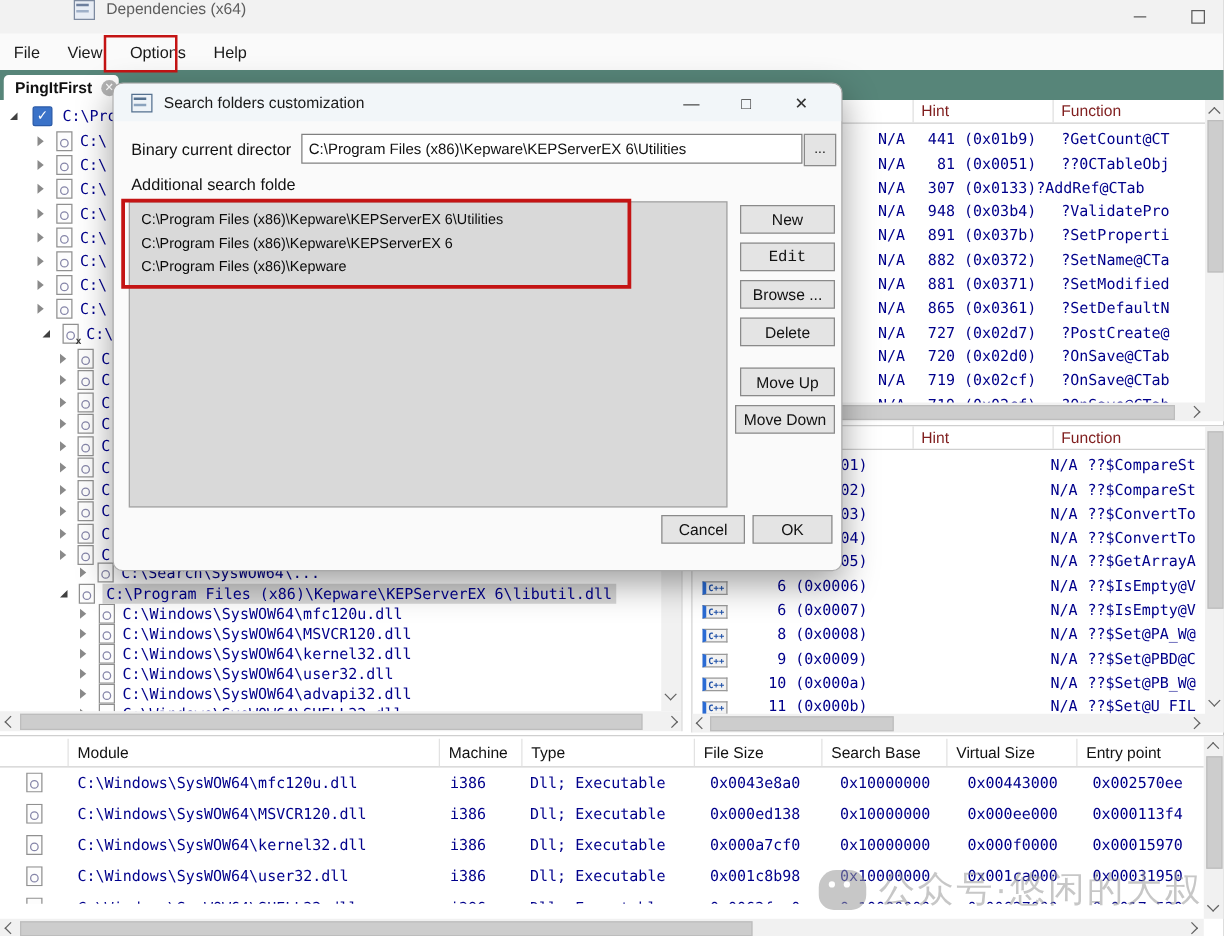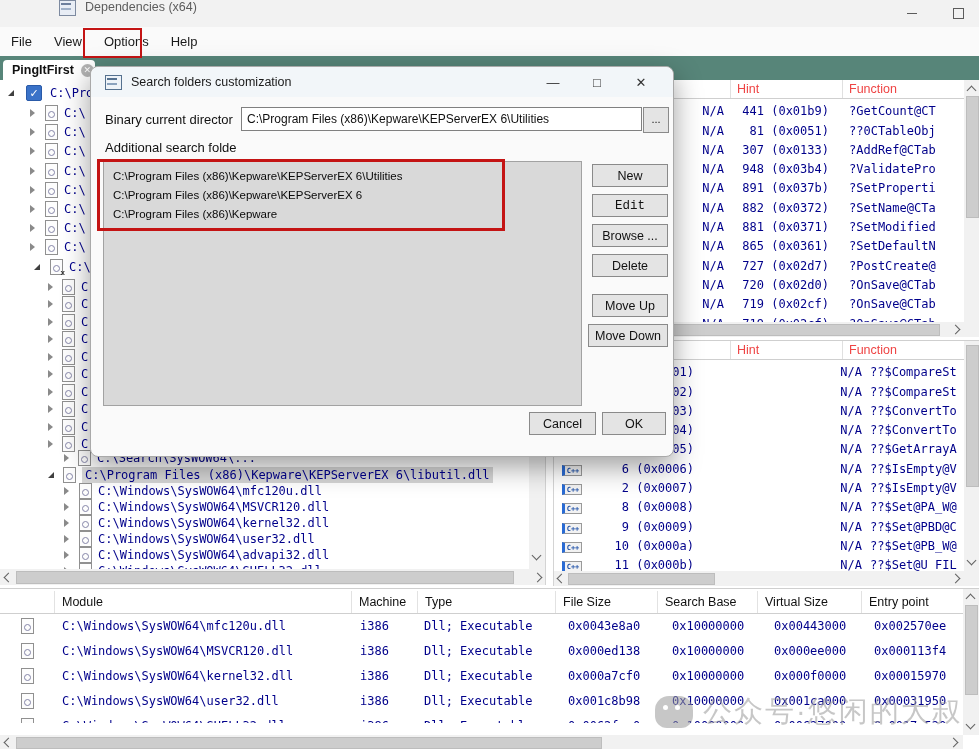--- a/index.html
+++ b/index.html
@@ -52,21 +52,21 @@
   .sb{position:absolute;background:#f1f1f1;}
   .sb-thumb{position:absolute;background:#cdcdcd;border:1px solid #bdbdbd;}
   .chev{position:absolute;width:6px;height:6px;border-right:1.4px solid #606060;border-bottom:1.4px solid #606060;}
   .chev-up{transform:rotate(-135deg);}
   .chev-down{transform:rotate(45deg);}
   .chev-left{transform:rotate(135deg);}
   .chev-right{transform:rotate(-45deg);}
   
   .panel{position:absolute;background:#fff;}
   .phead{position:absolute;left:0;top:0;right:0;height:18px;border-bottom:1px solid #cfcfcf;
-         display:flex;font-size:12.5px;color:#ef4444;}
+         display:flex;font-size:12.5px;color:#7f1d1d;}
   .phc{border-right:1px solid #e0e0e0;display:flex;align-items:center;padding-left:6px;box-sizing:border-box;}
   .prows{position:absolute;overflow:hidden;}
   .prow{height:19.3px;display:flex;align-items:flex-end;font-size:12px;white-space:nowrap;}
   .cell-r{text-align:right;}
   .cpp-icon{width:20px;height:11px;border:1px solid #9a9a9a;background:#f2f2f2;border-left:3px solid #2a6bd4;
             font-family:"DejaVu Sans Mono",monospace;font-size:7px;font-weight:bold;color:#1e50a8;
             line-height:11px;text-align:center;flex:none;box-sizing:border-box;}
   .cpp-icon::before{content:"C++";}
   
   .mod-panel{position:absolute;left:0;top:588px;width:979px;height:161px;background:#fff;border-top:1px solid #cfcfcf;}
@@ -329,21 +329,21 @@
 
         <div class="prow">
           <span class="mono cell-r" style="width:170px;flex:none;">N/A</span>
           <span class="mono cell-r" style="width:105px;flex:none;">81 (0x0051)</span>
           <span class="mono" style="margin-left:20px;">??0CTableObj</span>
         </div>
 
         <div class="prow">
           <span class="mono cell-r" style="width:170px;flex:none;">N/A</span>
           <span class="mono cell-r" style="width:105px;flex:none;">307 (0x0133)</span>
-          <span class="mono" style="margin-left:20px;">?AddRef@CTab</span>
+          <span class="mono" style="">?AddRef@CTab</span>
         </div>
 
         <div class="prow">
           <span class="mono cell-r" style="width:170px;flex:none;">N/A</span>
           <span class="mono cell-r" style="width:105px;flex:none;">948 (0x03b4)</span>
           <span class="mono" style="margin-left:20px;">?ValidatePro</span>
         </div>
 
         <div class="prow">
           <span class="mono cell-r" style="width:170px;flex:none;">N/A</span>
@@ -449,21 +449,21 @@
 
         <div class="prow">
           <span class="cpp-icon" style="margin-left:8px;"></span>
           <span class="mono cell-r" style="width:112px;flex:none;">6 (0x0006)</span>
           <span class="mono cell-r" style="width:168px;flex:none;">N/A</span>
           <span class="mono" style="margin-left:8px;">??$IsEmpty@V</span>
         </div>
 
         <div class="prow">
           <span class="cpp-icon" style="margin-left:8px;"></span>
-          <span class="mono cell-r" style="width:112px;flex:none;">2 (0x0007)</span>
+          <span class="mono cell-r" style="width:112px;flex:none;">6 (0x0007)</span>
           <span class="mono cell-r" style="width:168px;flex:none;">N/A</span>
           <span class="mono" style="margin-left:8px;">??$IsEmpty@V</span>
         </div>
 
         <div class="prow">
           <span class="cpp-icon" style="margin-left:8px;"></span>
           <span class="mono cell-r" style="width:112px;flex:none;">8 (0x0008)</span>
           <span class="mono cell-r" style="width:168px;flex:none;">N/A</span>
           <span class="mono" style="margin-left:8px;">??$Set@PA_W@</span>
         </div>

